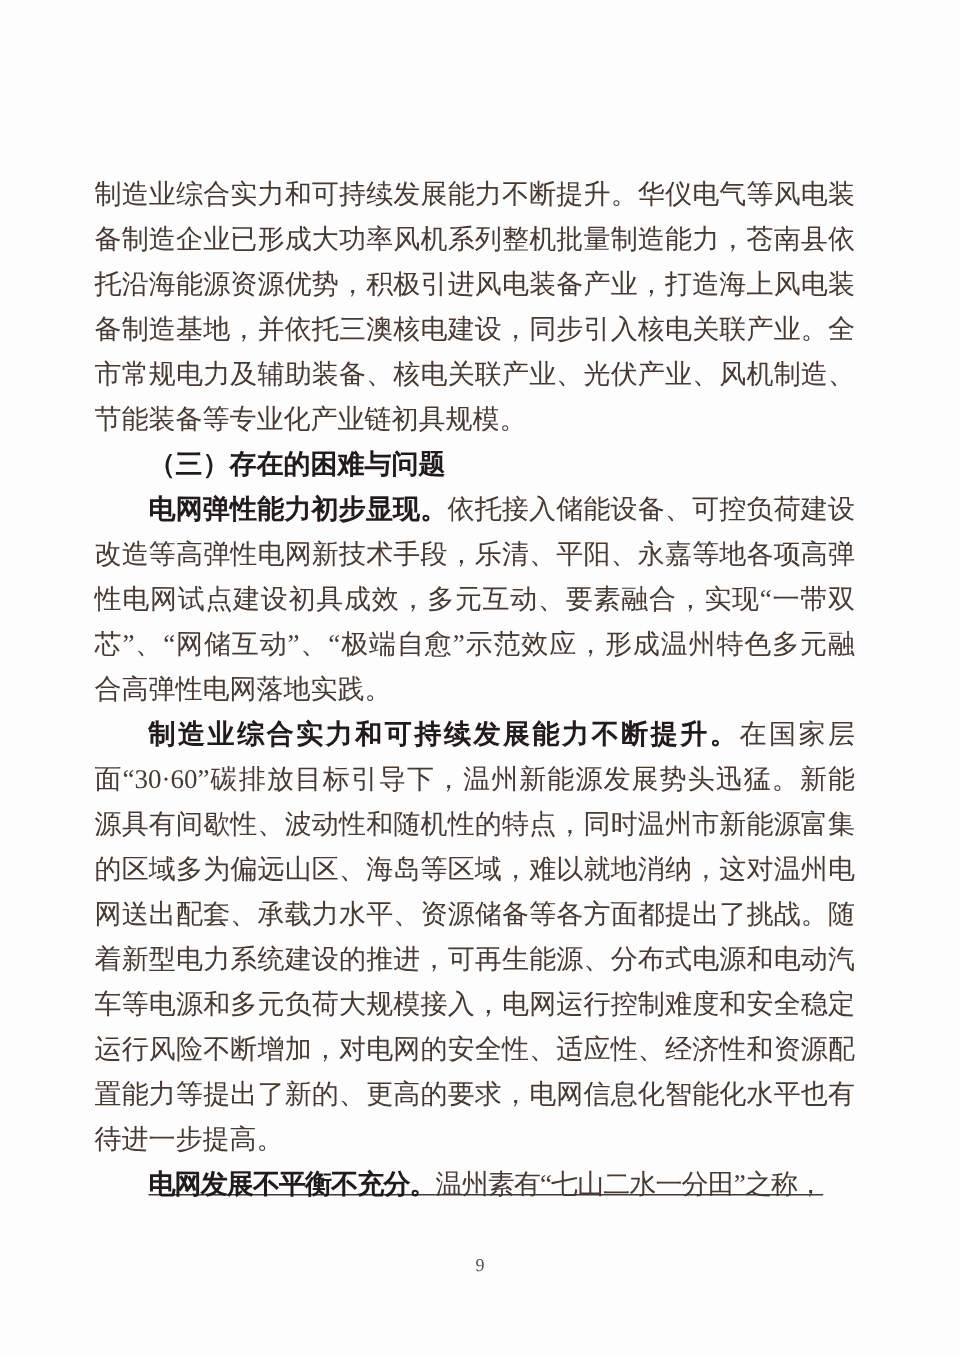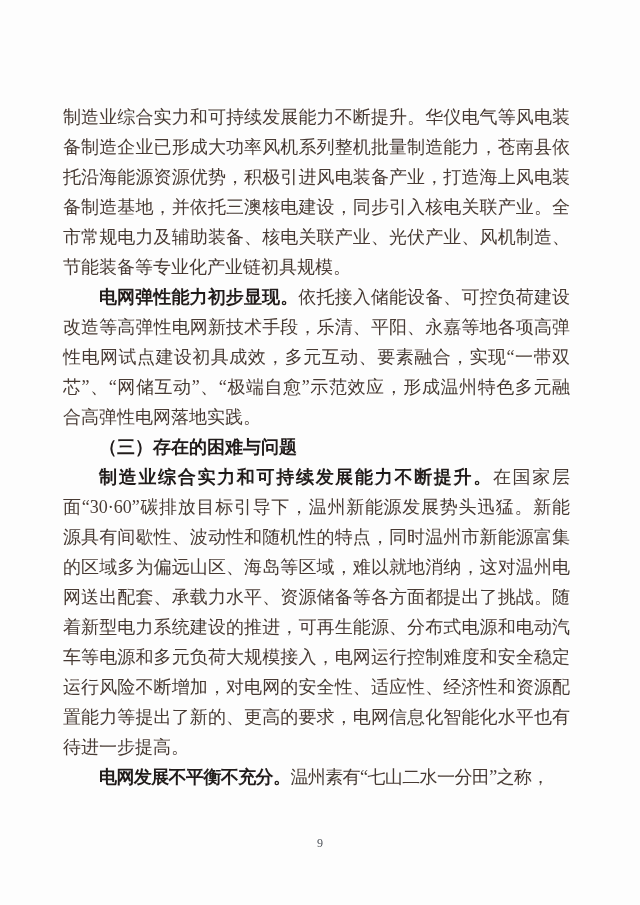--- a/index.html
+++ b/index.html
@@ -10,21 +10,21 @@
     width: 640px;
     height: 905px;
     position: relative;
     overflow: hidden;
     background: var(--page-bg, #fdfdfd);
     font-family: "Liberation Serif", "DejaVu Serif", serif;
   }
   .doc-body {
     position: absolute;
     left: 63px;
-    top: 102px;
+    top: 114px;
     width: 507px;
     font-size: 18px;
     line-height: 30px;
     color: var(--body-text, #473a33);
     text-align: justify;
     text-justify: inter-character;
     letter-spacing: 0;
   }
   .doc-body p.para {
     margin: 0;
@@ -39,39 +39,40 @@
     color: var(--bold-text, #211c1b);
   }
   p.heading .run {
     font-weight: 700;
     color: var(--bold-text, #211c1b);
   }
   
   .doc-body p:last-child {
     white-space: nowrap;
     letter-spacing: -0.6px;
+    text-decoration: underline;
   }
   .page-footer {
     position: absolute;
     left: 0;
     top: 835px;
     width: 100%;
     text-align: center;
     font-size: 12px;
     line-height: 16px;
     color: var(--page-num, #4c5158);
   }
 </style>
 </head>
 <body>
 
 <div class="page">
   <main class="doc-body">
       <p class="para"><span class="run">制造业综合实力和可持续发展能力不断提升。华仪电气等风电装备制造企业已形成大功率风机系列整机批量制造能力，苍南县依托沿海能源资源优势，积极引进风电装备产业，打造海上风电装备制造基地，并依托三澳核电建设，同步引入核电关联产业。全市常规电力及辅助装备、核电关联产业、光伏产业、风机制造、节能装备等专业化产业链初具规模。</span></p>
+      <p class="para indent heading"><span class="run bold">（三）存在的困难与问题</span></p>
       <p class="para indent"><span class="run bold">电网弹性能力初步显现。</span><span class="run">依托接入储能设备、可控负荷建设改造等高弹性电网新技术手段，乐清、平阳、永嘉等地各项高弹性电网试点建设初具成效，多元互动、要素融合，实现“一带双芯”、“网储互动”、“极端自愈”示范效应，形成温州特色多元融合高弹性电网落地实践。</span></p>
-      <p class="para indent heading"><span class="run bold">（三）存在的困难与问题</span></p>
       <p class="para indent"><span class="run bold">制造业综合实力和可持续发展能力不断提升。</span><span class="run">在国家层面“30·60”碳排放目标引导下，温州新能源发展势头迅猛。新能源具有间歇性、波动性和随机性的特点，同时温州市新能源富集的区域多为偏远山区、海岛等区域，难以就地消纳，这对温州电网送出配套、承载力水平、资源储备等各方面都提出了挑战。随着新型电力系统建设的推进，可再生能源、分布式电源和电动汽车等电源和多元负荷大规模接入，电网运行控制难度和安全稳定运行风险不断增加，对电网的安全性、适应性、经济性和资源配置能力等提出了新的、更高的要求，电网信息化智能化水平也有待进一步提高。</span></p>
       <p class="para indent"><span class="run bold">电网发展不平衡不充分。</span><span class="run">温州素有“七山二水一分田”之称，</span></p>
     </main>
   <footer class="page-footer">
     <span>9</span>
   </footer>
 </div>
 
 </body></html>

